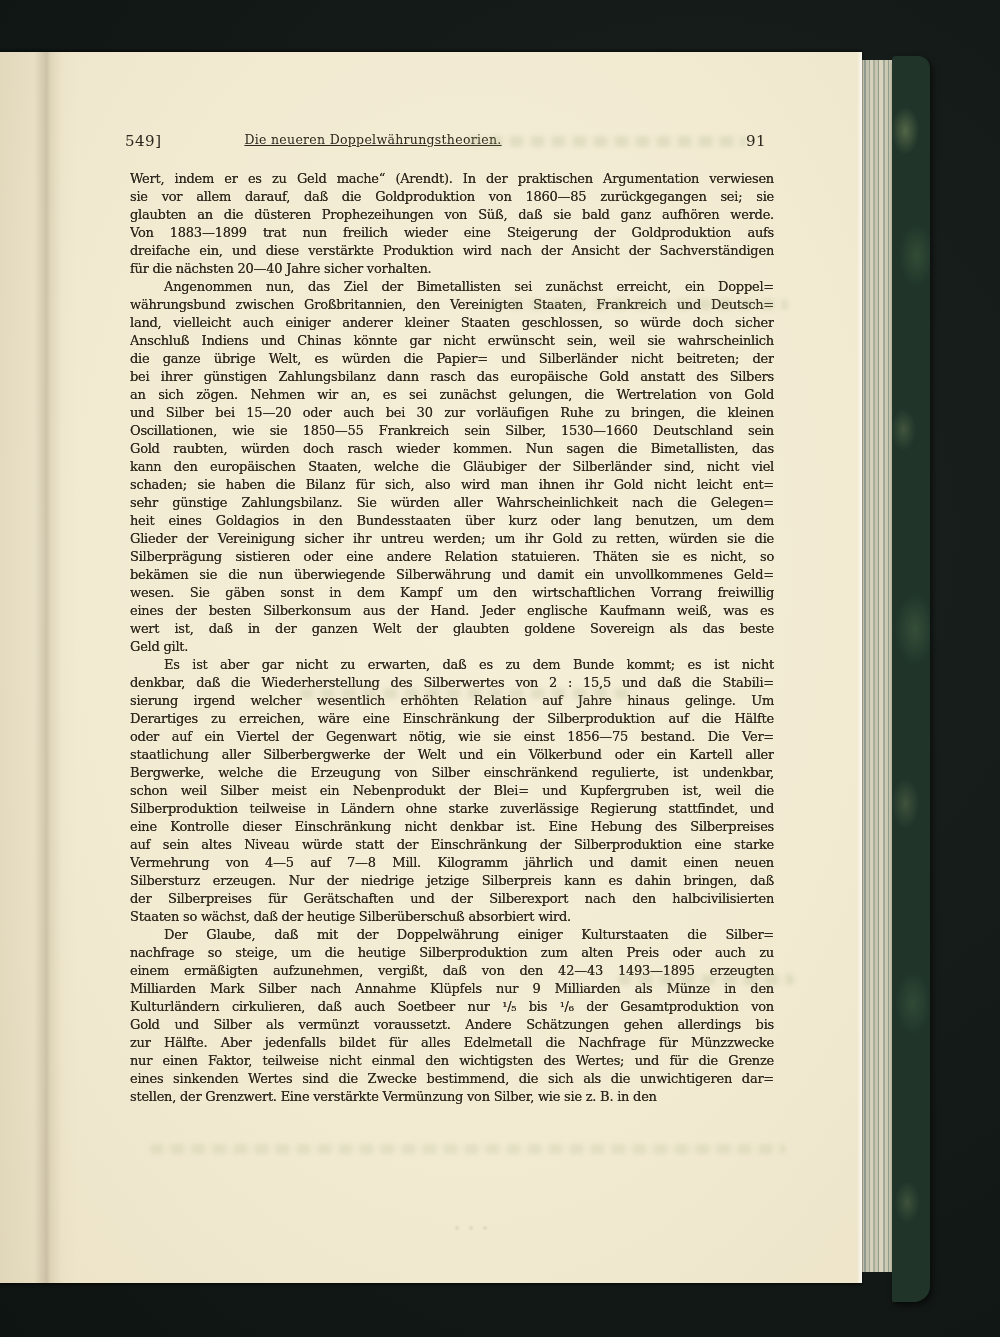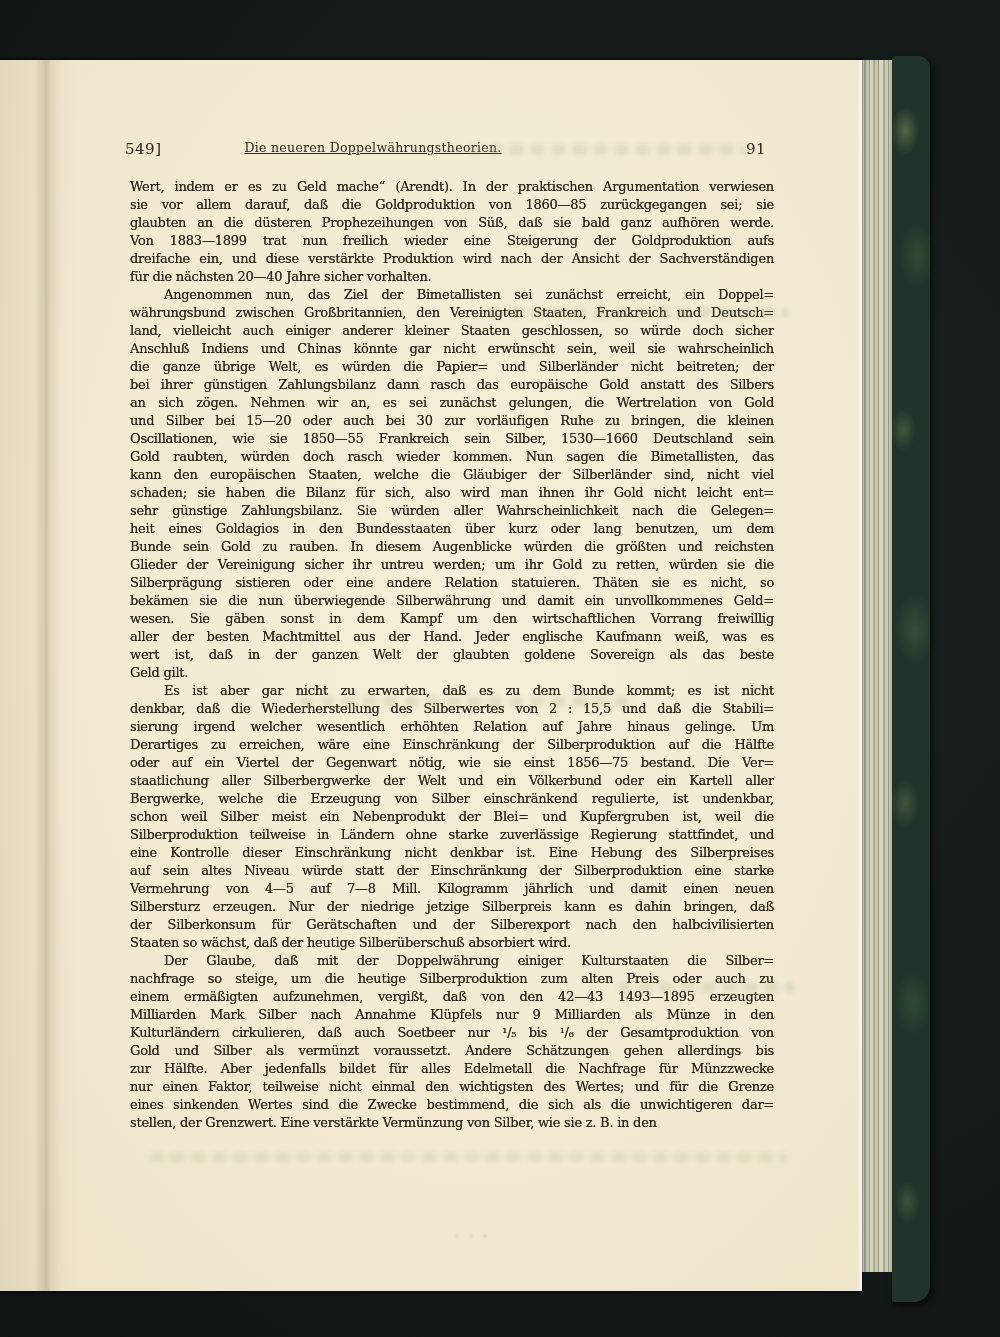--- a/index.html
+++ b/index.html
@@ -30,21 +30,21 @@
       radial-gradient(20px 36px at 35% 60%, rgba(110,128,86,.4), transparent 70%),
       radial-gradient(26px 46px at 55% 76%, rgba(60,92,64,.55), transparent 70%),
       radial-gradient(18px 30px at 40% 92%, rgba(96,116,78,.45), transparent 70%),
       var(--cover);
     box-shadow:2px 3px 6px rgba(0,0,0,.6);}
   
   .page{position:absolute;left:0;top:52px;width:862px;height:1231px;
     background:
       linear-gradient(90deg, rgba(120,100,60,.10) 0, rgba(120,100,60,0) 9%),
       radial-gradient(ellipse at 55% 42%, #f6efd9 0%, var(--paper) 55%, #ece3c8 100%);
-    box-shadow:0 -2px 2px rgba(0,0,0,.45), 0 2px 2px rgba(0,0,0,.5);margin-top:8px;}
+    box-shadow:0 -2px 2px rgba(0,0,0,.45), 0 2px 2px rgba(0,0,0,.5);}
   .crease{position:absolute;left:34px;top:0;width:28px;height:100%;
     background:linear-gradient(90deg, rgba(0,0,0,0) 0%, rgba(70,55,30,.18) 45%,
       rgba(120,100,60,.10) 60%, rgba(0,0,0,0) 100%);}
   .edge-hi{position:absolute;right:0;top:0;width:5px;height:100%;
     background:linear-gradient(90deg, rgba(0,0,0,0), rgba(255,255,252,.8));}
   
   .header{position:absolute;left:0;top:80px;width:862px;height:22px;color:var(--ink);}
   .h-left{position:absolute;left:125px;font-size:15px;letter-spacing:.5px;}
   .h-center{position:absolute;left:373px;transform:translateX(-50%);white-space:nowrap;
     font-size:12.5px;letter-spacing:.3px;text-decoration:underline;}
@@ -103,42 +103,41 @@
         <div class="line">die ganze übrige Welt, es würden die Papier= und Silberländer nicht beitreten; der</div>
         <div class="line">bei ihrer günstigen Zahlungsbilanz dann rasch das europäische Gold anstatt des Silbers</div>
         <div class="line">an sich zögen.  Nehmen wir an, es sei zunächst gelungen, die Wertrelation von Gold</div>
         <div class="line">und Silber bei 15—20 oder auch bei 30 zur vorläufigen Ruhe zu bringen, die kleinen</div>
         <div class="line">Oscillationen, wie sie 1850—55 Frankreich sein Silber, 1530—1660 Deutschland sein</div>
         <div class="line">Gold raubten, würden doch rasch wieder kommen.  Nun sagen die Bimetallisten, das</div>
         <div class="line">kann den europäischen Staaten, welche die Gläubiger der Silberländer sind, nicht viel</div>
         <div class="line">schaden; sie haben die Bilanz für sich, also wird man ihnen ihr Gold nicht leicht ent=</div>
         <div class="line">sehr günstige Zahlungsbilanz.  Sie würden aller Wahrscheinlichkeit nach die Gelegen=</div>
         <div class="line">heit eines Goldagios in den Bundesstaaten über kurz oder lang benutzen, um dem</div>
-        <div class="line">Bunde sein Gold zu rauben.  In diesem Augenblicke würden die größten und reichsten</div>
         <div class="line">Glieder der Vereinigung sicher ihr untreu werden; um ihr Gold zu retten, würden sie die</div>
         <div class="line">Silberprägung sistieren oder eine andere Relation statuieren.  Thäten sie es nicht, so</div>
         <div class="line">bekämen sie die nun überwiegende Silberwährung und damit ein unvollkommenes Geld=</div>
         <div class="line">wesen.  Sie gäben sonst in dem Kampf um den wirtschaftlichen Vorrang freiwillig</div>
-        <div class="line">aller der besten Machtmittel aus der Hand.  Jeder englische Kaufmann weiß, was es</div>
+        <div class="line">eines der besten Silberkonsum aus der Hand.  Jeder englische Kaufmann weiß, was es</div>
         <div class="line">wert ist, daß in der ganzen Welt der glaubten goldene Sovereign als das beste</div>
         <div class="line last">Geld gilt.</div>
         <div class="line first">Es ist aber gar nicht zu erwarten, daß es zu dem Bunde kommt; es ist nicht</div>
         <div class="line">denkbar, daß die Wiederherstellung des Silberwertes von 2 : 15,5 und daß die Stabili=</div>
         <div class="line">sierung irgend welcher wesentlich erhöhten Relation auf Jahre hinaus gelinge.  Um</div>
         <div class="line">Derartiges zu erreichen, wäre eine Einschränkung der Silberproduktion auf die Hälfte</div>
         <div class="line">oder auf ein Viertel der Gegenwart nötig, wie sie einst 1856—75 bestand.  Die Ver=</div>
         <div class="line">staatlichung aller Silberbergwerke der Welt und ein Völkerbund oder ein Kartell aller</div>
         <div class="line">Bergwerke, welche die Erzeugung von Silber einschränkend regulierte, ist undenkbar,</div>
         <div class="line">schon weil Silber meist ein Nebenprodukt der Blei= und Kupfergruben ist, weil die</div>
         <div class="line">Silberproduktion teilweise in Ländern ohne starke zuverlässige Regierung stattfindet, und</div>
         <div class="line">eine Kontrolle dieser Einschränkung nicht denkbar ist.  Eine Hebung des Silberpreises</div>
         <div class="line">auf sein altes Niveau würde statt der Einschränkung der Silberproduktion eine starke</div>
         <div class="line">Vermehrung von 4—5 auf 7—8 Mill. Kilogramm jährlich und damit einen neuen</div>
         <div class="line">Silbersturz erzeugen.  Nur der niedrige jetzige Silberpreis kann es dahin bringen, daß</div>
-        <div class="line">der Silberkonsum für Gerätschaften und der Silberexport nach den halbcivilisierten</div>
+        <div class="line">der Silberpreises für Gerätschaften und der Silberexport nach den halbcivilisierten</div>
         <div class="line last">Staaten so wächst, daß der heutige Silberüberschuß absorbiert wird.</div>
         <div class="line first">Der Glaube, daß mit der Doppelwährung einiger Kulturstaaten die Silber=</div>
         <div class="line">nachfrage so steige, um die heutige Silberproduktion zum alten Preis oder auch zu</div>
         <div class="line">einem ermäßigten aufzunehmen, vergißt, daß von den 42—43 1493—1895 erzeugten</div>
         <div class="line">Milliarden Mark Silber nach Annahme Klüpfels nur 9 Milliarden als Münze in den</div>
         <div class="line">Kulturländern cirkulieren, daß auch Soetbeer nur ¹/₅ bis ¹/₆ der Gesamtproduktion von</div>
         <div class="line">Gold und Silber als vermünzt voraussetzt.  Andere Schätzungen gehen allerdings bis</div>
         <div class="line">zur Hälfte.  Aber jedenfalls bildet für alles Edelmetall die Nachfrage für Münzzwecke</div>
         <div class="line">nur einen Faktor, teilweise nicht einmal den wichtigsten des Wertes; und für die Grenze</div>
         <div class="line">eines sinkenden Wertes sind die Zwecke bestimmend, die sich als die unwichtigeren dar=</div>

